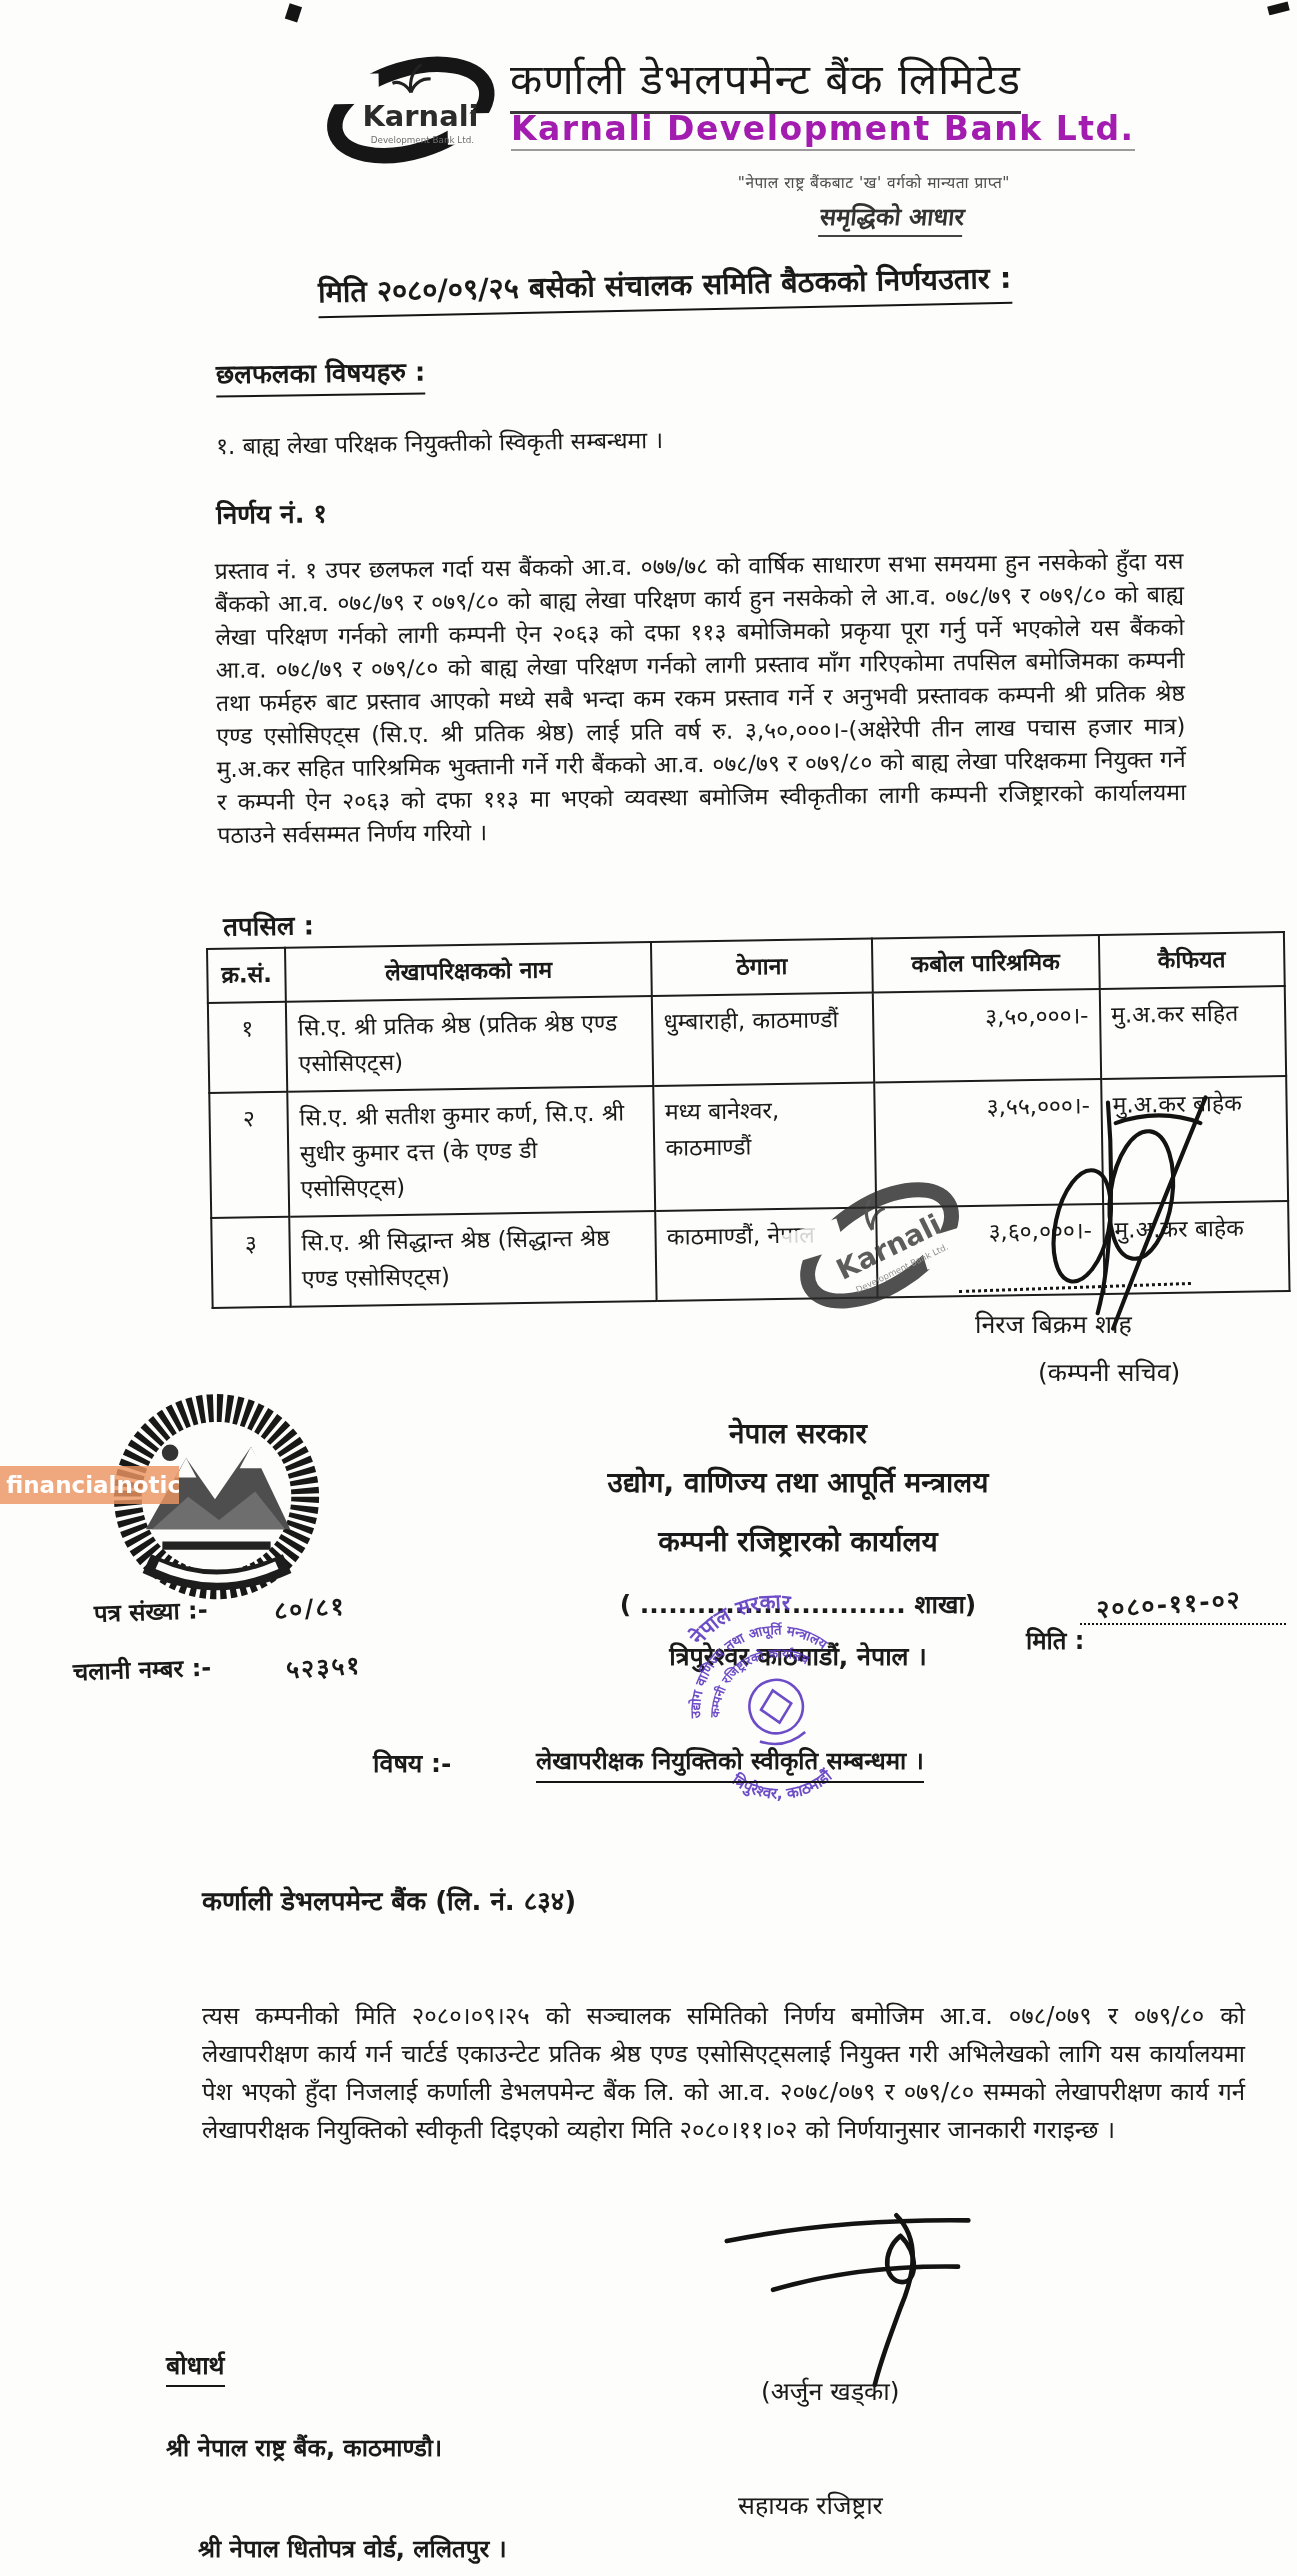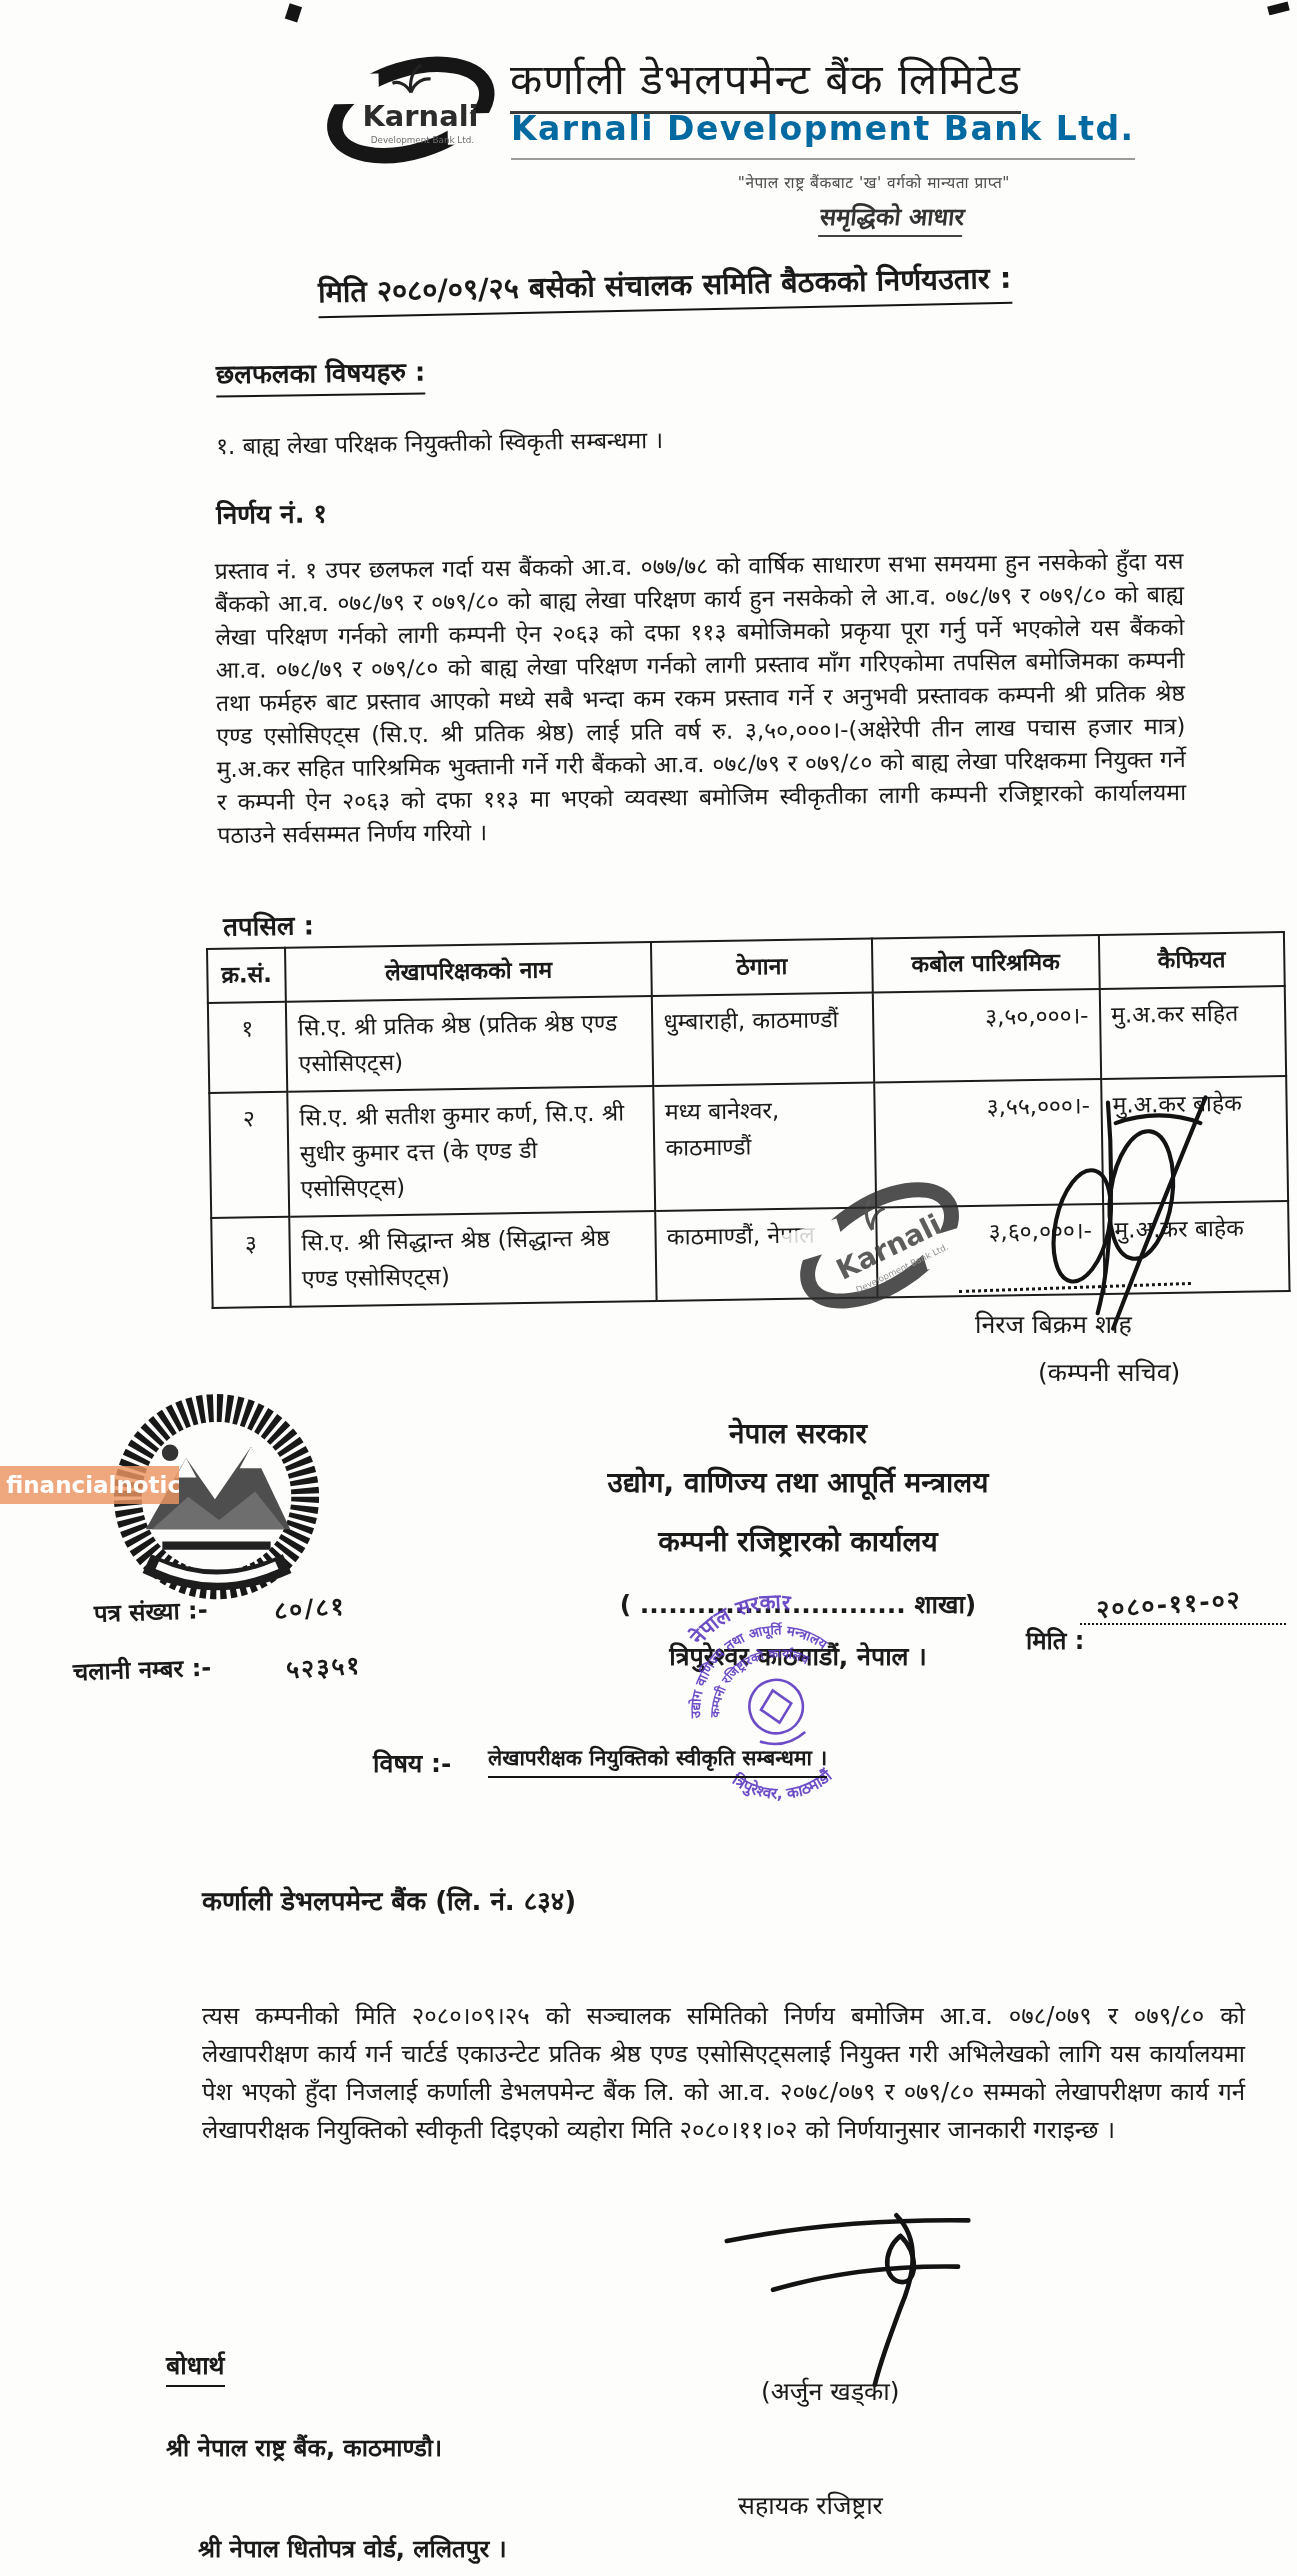--- a/index.html
+++ b/index.html
@@ -4,21 +4,21 @@
 <title>Scanned Notice</title>
 <style>
   html,body{margin:0;padding:0;background:#dcdcdc;}
   .page{position:relative;width:1297px;height:3086px;background:#fdfdfb;overflow:hidden;
         font-family:"DejaVu Sans","Liberation Sans",sans-serif;color:#1a1a1a;}
   .abs{position:absolute;}
   .b{font-weight:700;}
   .center{text-align:center;}
   
   .np-title{font-size:42px;font-weight:400;letter-spacing:1px;border-bottom:3.6px solid #3a3a3a;padding-bottom:5.2px;}
-  .en-title{font-size:33px;font-weight:800;color:#0369a1;letter-spacing:1.5px;border-bottom:2.6px solid #9b9b9b;padding-bottom:10px;}
+  .en-title{font-size:33px;font-weight:800;color:#a21caf;letter-spacing:1.5px;border-bottom:2.6px solid #9b9b9b;padding-bottom:1px;}
   .tagline{font-size:15.5px;color:#4c4c4c;letter-spacing:0.5px;}
   .motto{font-size:24px;font-weight:700;color:#333;border-bottom:2.1px solid #444;padding-bottom:3.1px;transform:skewX(-6deg);}
   .main-heading{font-size:29px;font-weight:800;border-bottom:2.6px solid #141414;padding-bottom:6.2px;transform:rotate(-1.2deg);}
   
   .h-underline{border-bottom:2.1px solid #161616;padding-bottom:4.1px;}
   .sec-head{font-size:26px;font-weight:800;}
   .body-text{font-size:23px;line-height:33px;text-align:justify;}
   .indent:first-line{text-indent:108px;}
   .letter-body{font-size:24px;line-height:38px;text-align:justify;}
   
@@ -31,21 +31,21 @@
   td.fee{width:227px;text-align:right;padding-right:29px;}
   td.rem{width:183px;}
   
   .dotline{border-bottom:3.1px dotted #161616;}
   .sig-name{font-size:25px;}
   .purple{opacity:.88;}
   
   .meta-label{font-size:24px;font-weight:800;}
   .hand{font-size:25px;font-weight:600;transform:rotate(-4deg);letter-spacing:2.1px;}
   .subject-label{font-size:25px;font-weight:800;}
-  .subject-text{font-size:21px;font-weight:800;border-bottom:2.1px solid #141414;padding-bottom:5.2px;}
+  .subject-text{font-size:24px;font-weight:800;border-bottom:2.1px solid #141414;padding-bottom:5.2px;margin-left:48px;}
   
   .cc-item{font-size:24px;font-weight:600;}
   .watermark{background:rgba(236,148,96,.82);color:#fff;font-weight:800;overflow:hidden;white-space:nowrap;}
   .speck{background:#141414;}
 </style>
 </head>
 <body>
 
 <div class="page">
 

